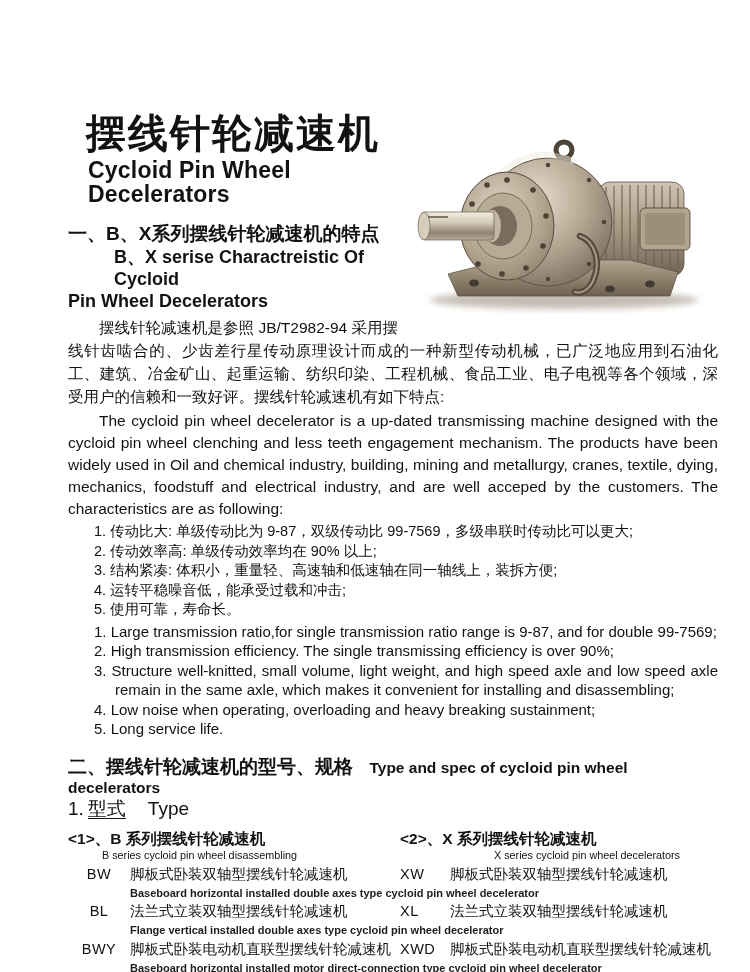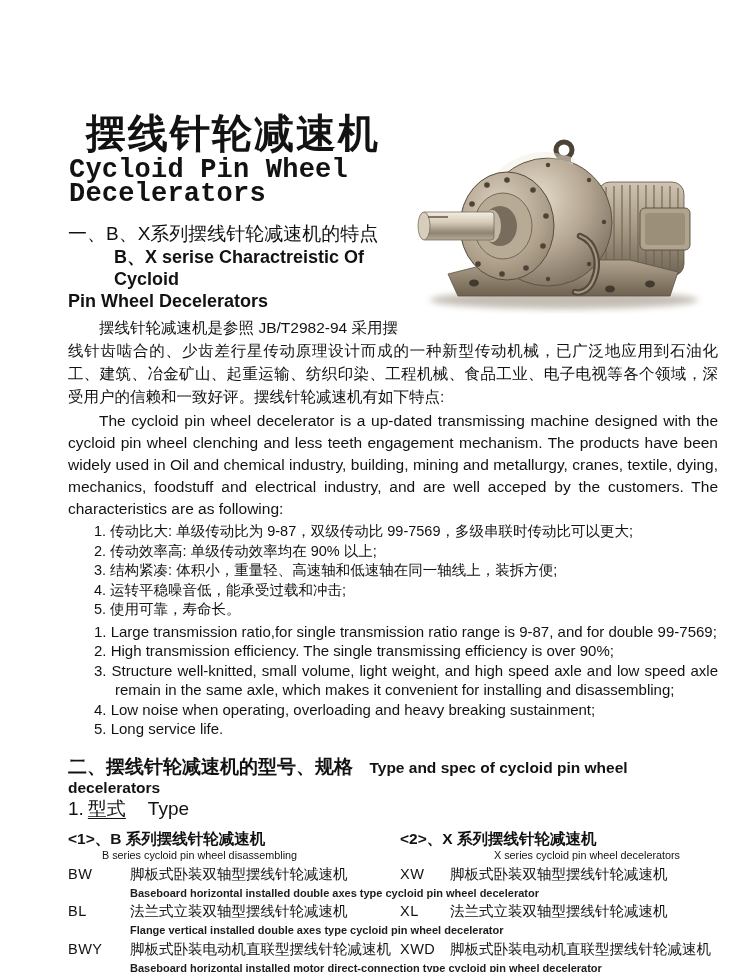--- a/index.html
+++ b/index.html
@@ -20,28 +20,28 @@
     width:300px;height:190px;
     margin:12px 6px 10px 14px;
   }
   
   .title-zh{
     margin:0 0 0 18px;
     font-size:40px;line-height:42px;
     font-weight:bold;letter-spacing:2px;
   }
   .title-en{
-    margin:4px 0 0 1px;
-    font-size:27px;line-height:24px;
-    font-weight:bold;letter-spacing:0.2px;font-family:Liberation Mono, monospace;
+    margin:4px 0 0 20px;
+    font-size:23px;line-height:24px;
+    font-weight:bold;letter-spacing:0.2px;
   }
   
   .s1-head-zh{
     margin:16px 0 0 0;
-    font-size:19px;line-height:24px;font-weight:normal;
+    font-size:19px;line-height:24px;font-weight:bold;
   }
   .s1-head-en1{
     margin:0;padding-left:46px;
     font-size:18px;line-height:22px;font-weight:bold;
   }
   .s1-head-en2{
     margin:0;
     font-size:18px;line-height:22px;font-weight:bold;
   }
   .para-zh{
@@ -88,21 +88,21 @@
   .series-row{
     display:flex;margin-top:10px;
     font-size:15.5px;line-height:20px;font-weight:bold;
   }
   .series-left{ width:332px;flex:none; }
   .series-right{ flex:1; }
   .series-sub{ display:flex;font-size:10.8px;line-height:13px;font-weight:normal; }
   .series-sub .sl{ width:332px;flex:none;padding-left:34px;box-sizing:border-box; }
   .series-sub .sr{ flex:1;padding-left:56px;box-sizing:border-box;text-align:center; }
   .model-row{ display:flex;font-size:14.5px;line-height:18px;margin-top:3px; }
-  .m-code{ width:62px;flex:none;letter-spacing:0.5px; }
+  .m-code{ width:62px;flex:none;letter-spacing:0.5px;text-align:center; }
   .m-desc{ width:270px;flex:none; }
   .m-code-x{ width:50px;flex:none;letter-spacing:0.5px; }
   .m-desc-x{ flex:1; }
   .model-en{
     margin-left:62px;margin-top:4px;
     font-size:11px;line-height:12.5px;color:#1c1c1c;font-weight:bold;
   }
 </style>
 </head>
 <body>

